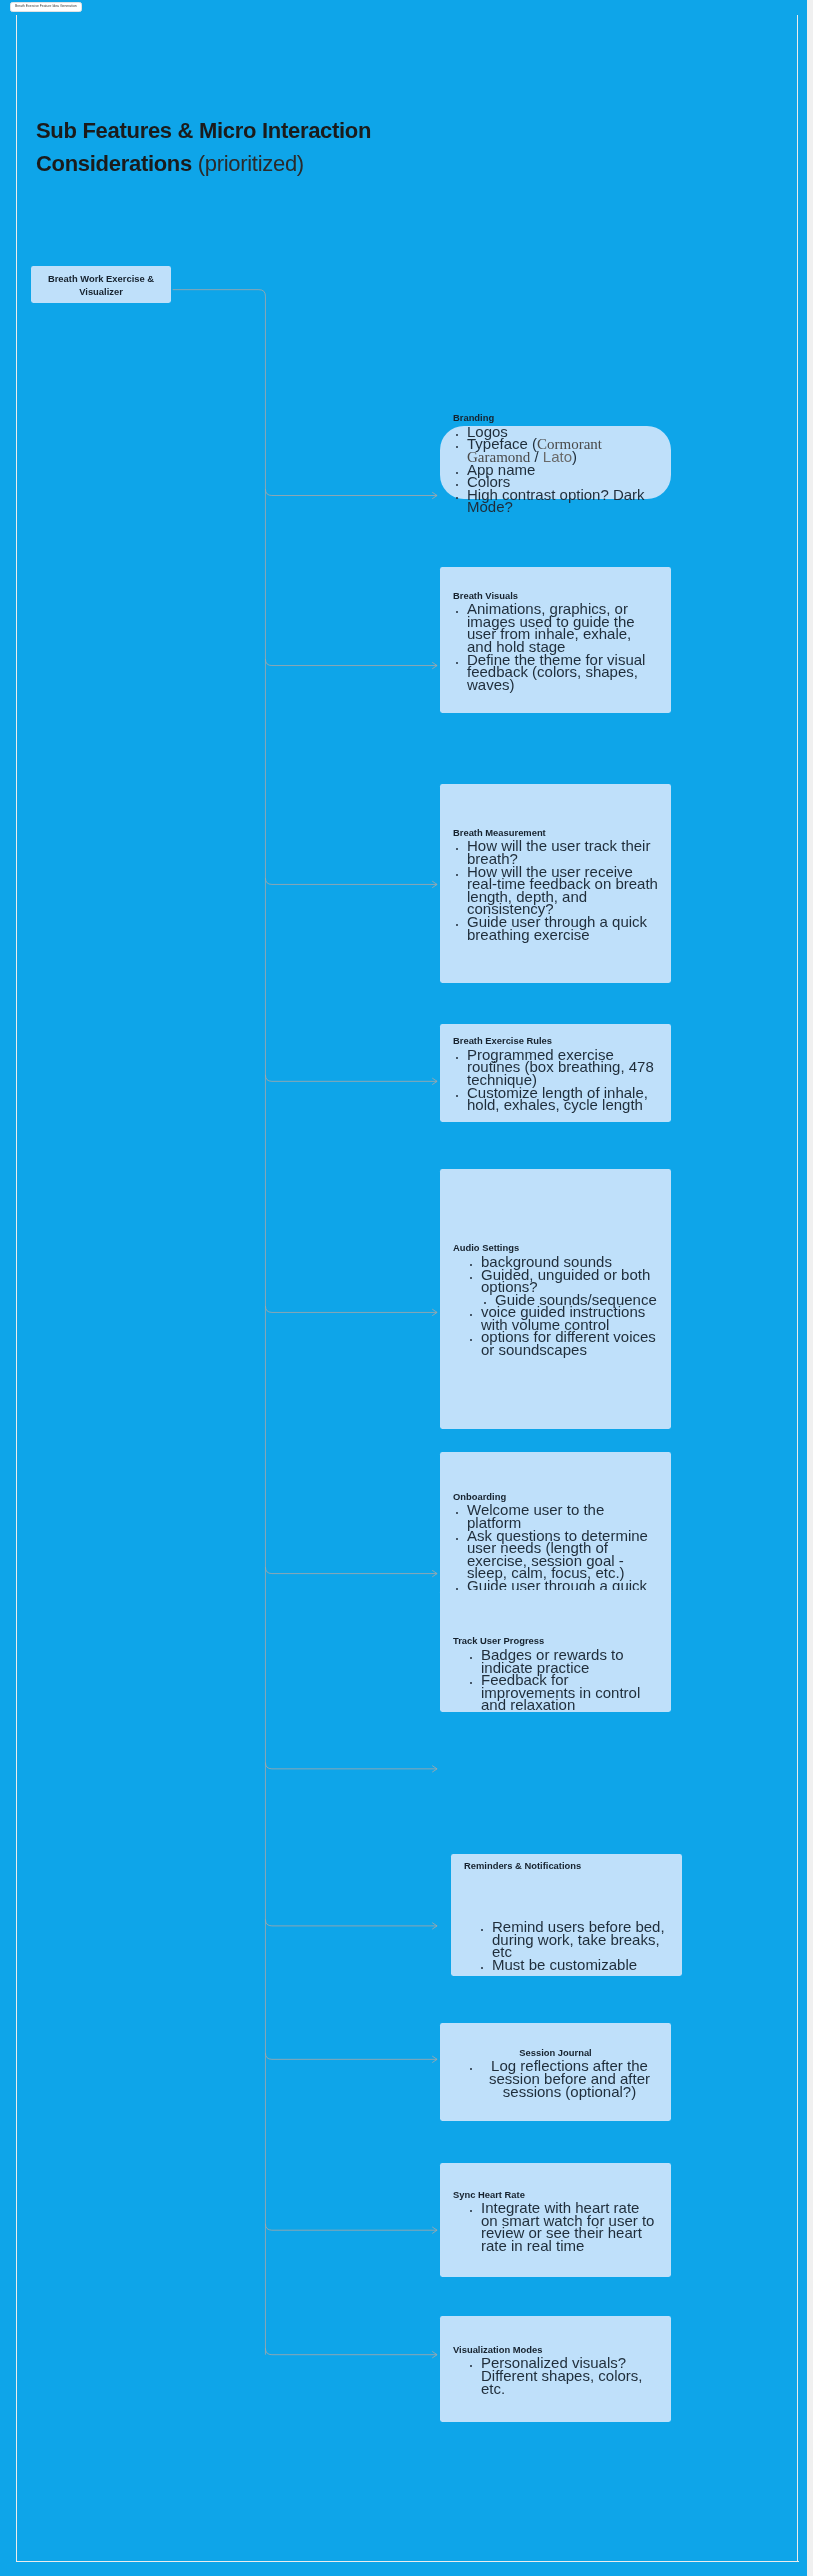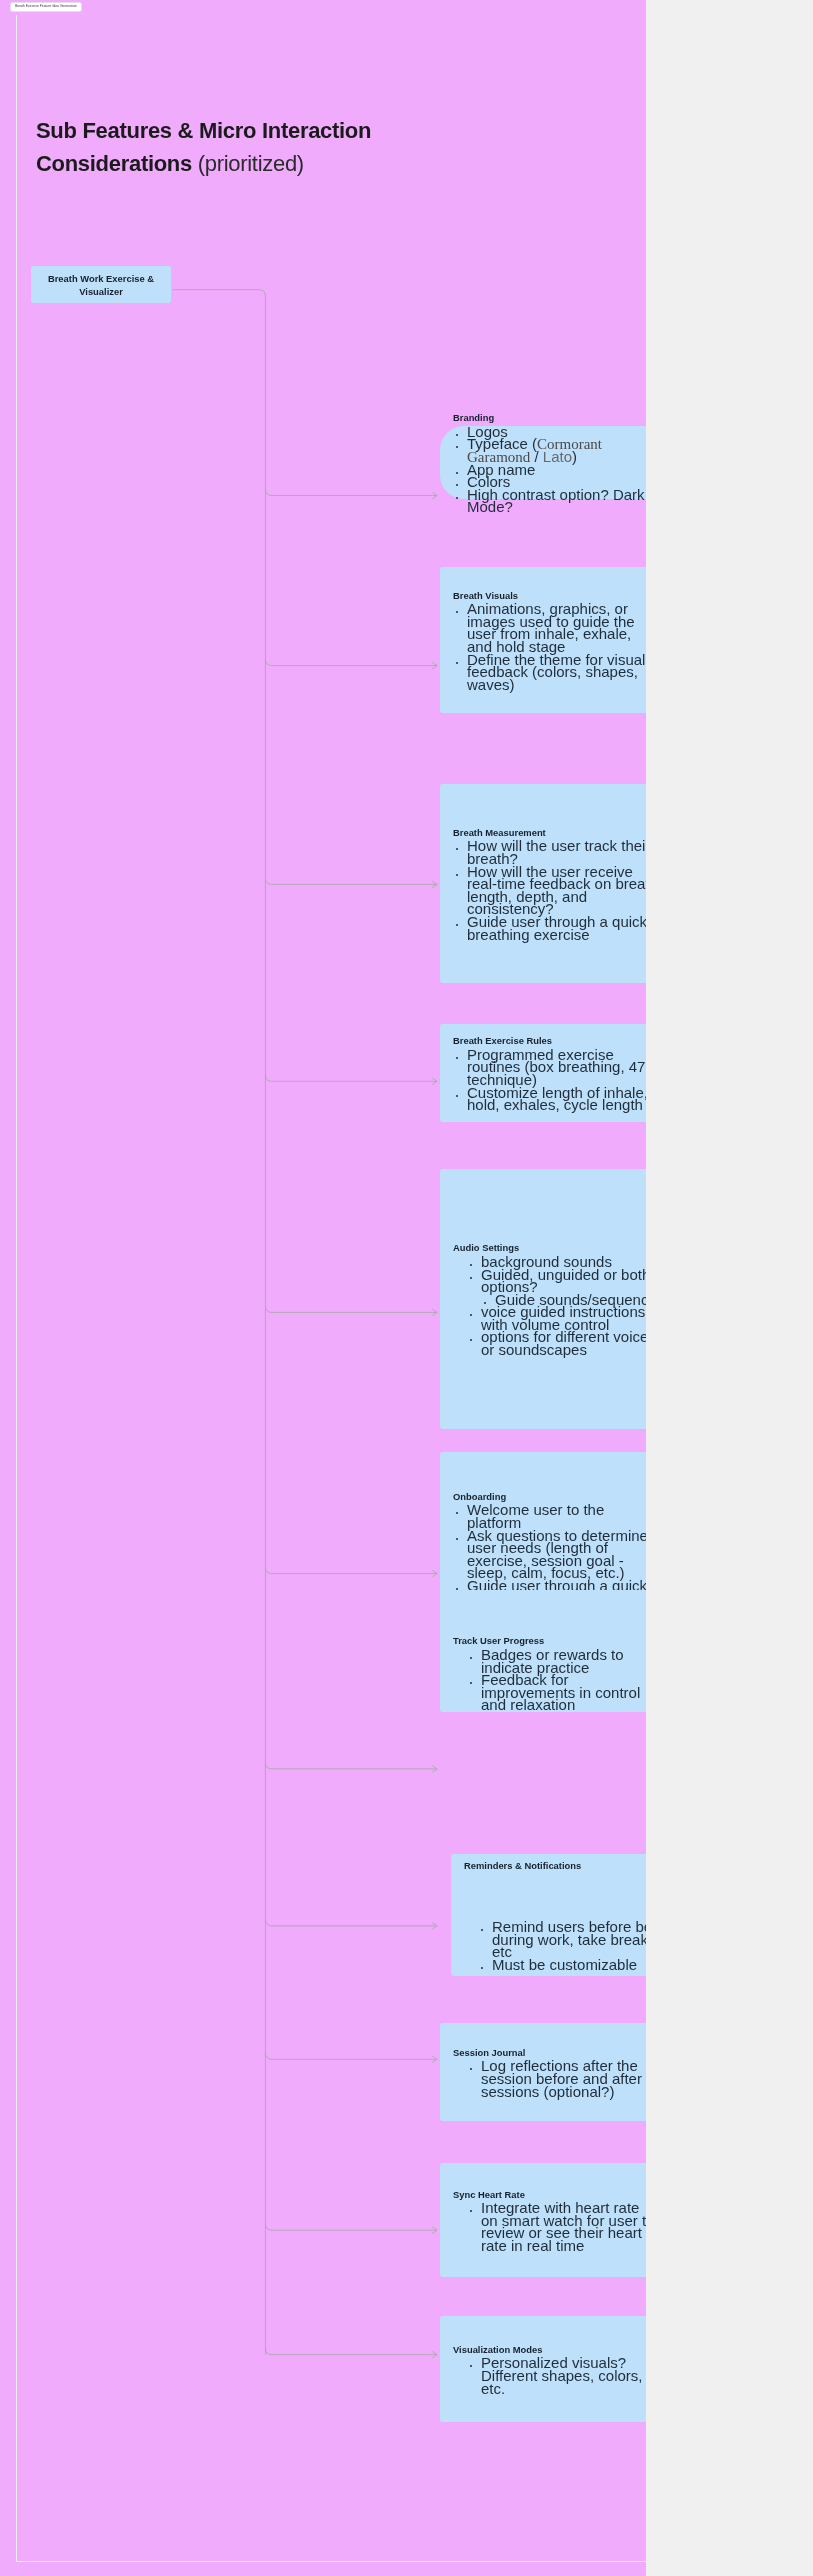--- a/index.html
+++ b/index.html
@@ -3,23 +3,23 @@
 <meta charset="utf-8">
 <style>
   html, body {
     margin: 0;
     padding: 0;
     background: #f0f0f0;
     font-family: "Liberation Sans", sans-serif;
   }
   #canvas {
     position: relative;
-    width: 646px;
+    width: 807px;
     height: 2576px;
-    background: #f0abfc;
+    background: #0ea5e9;
     overflow: hidden;
   }
   
   .frame-left  { position:absolute; left:15.5px;  top:14.6px; width:0.8px; height:2547px; background:#ececec; }
   .frame-right { position:absolute; left:797px; top:14.6px; width:0.8px; height:2547px; background:#ececec; }
   .frame-bot   { position:absolute; left:15.5px;  top:2561px; width:783px; height:0.8px; background:#ececec; }
 
   
   .breadcrumb {
     position: absolute;
@@ -217,21 +217,21 @@
           <li>Feedback for improvements in control and relaxation</li>
         </ul>
       </div>
       <div class="card" style="left: 451px; top: 1854px; width: 231px; height: 122px; gap: 48px;">
         <h3>Reminders &amp; Notifications</h3>
         <ul class="deep">
           <li>Remind users before bed, during work, take breaks, etc</li>
           <li>Must be customizable</li>
         </ul>
       </div>
-      <div class="card" style="left: 440px; top: 2023px; width: 231px; height: 98px;">
+      <div class="card" style="left: 440px; top: 2023px; width: 231px; height: 98px; text-align: center;">
         <h3>Session Journal</h3>
         <ul class="deep">
           <li>Log reflections after the session before and after sessions (optional?)</li>
         </ul>
       </div>
       <div class="card" style="left: 440px; top: 2163px; width: 231px; height: 114px;">
         <h3>Sync Heart Rate</h3>
         <ul class="deep">
           <li>Integrate with heart rate on smart watch for user to review or see their heart rate in real time</li>
         </ul>

